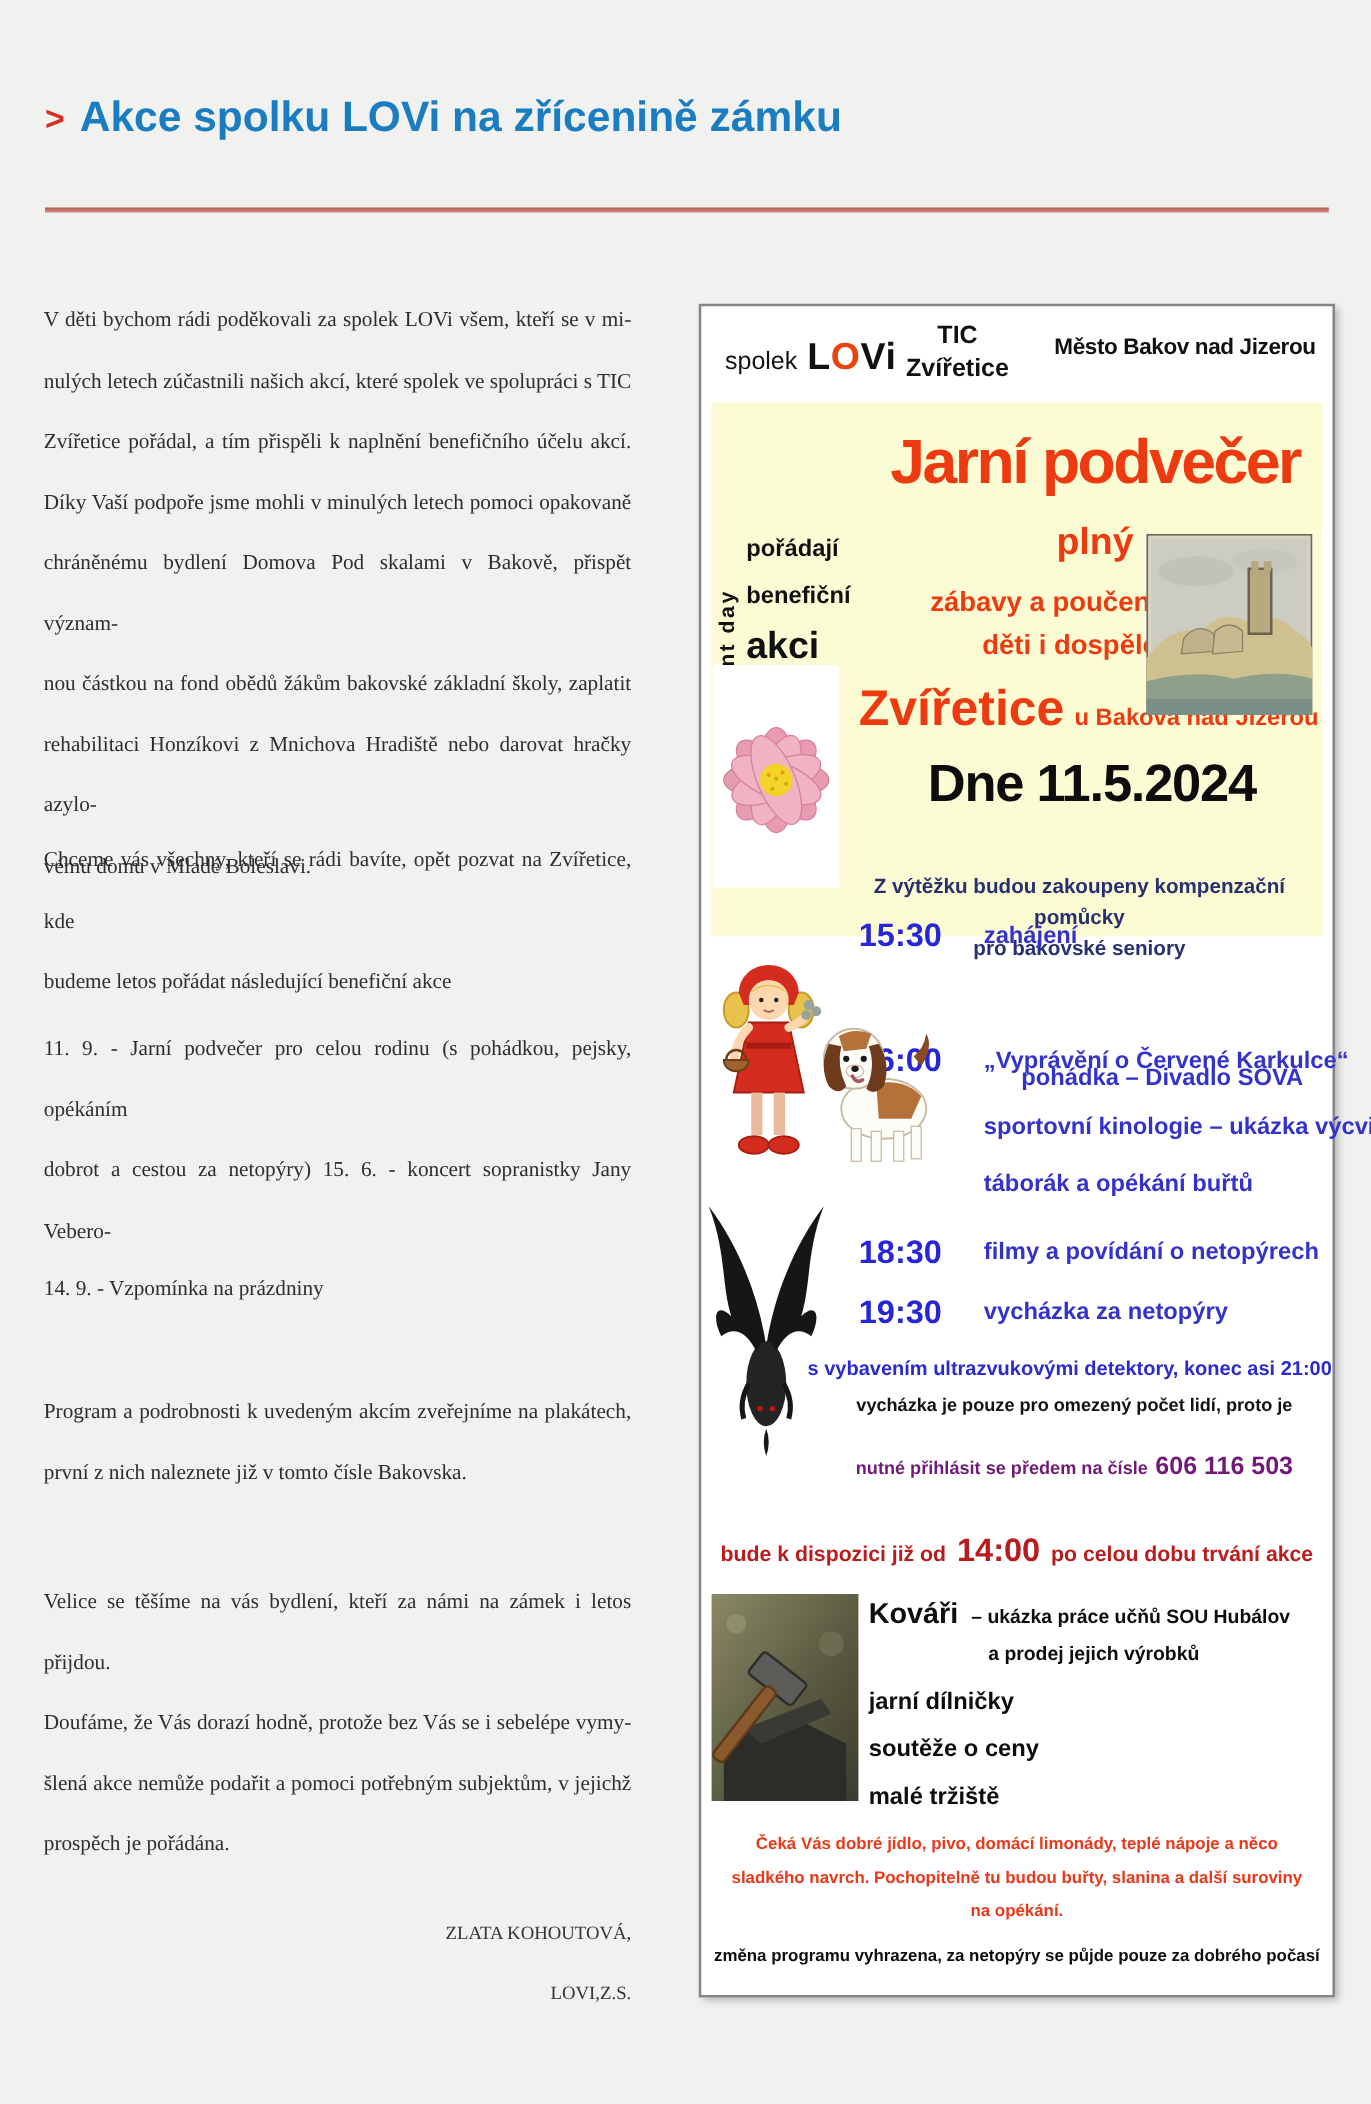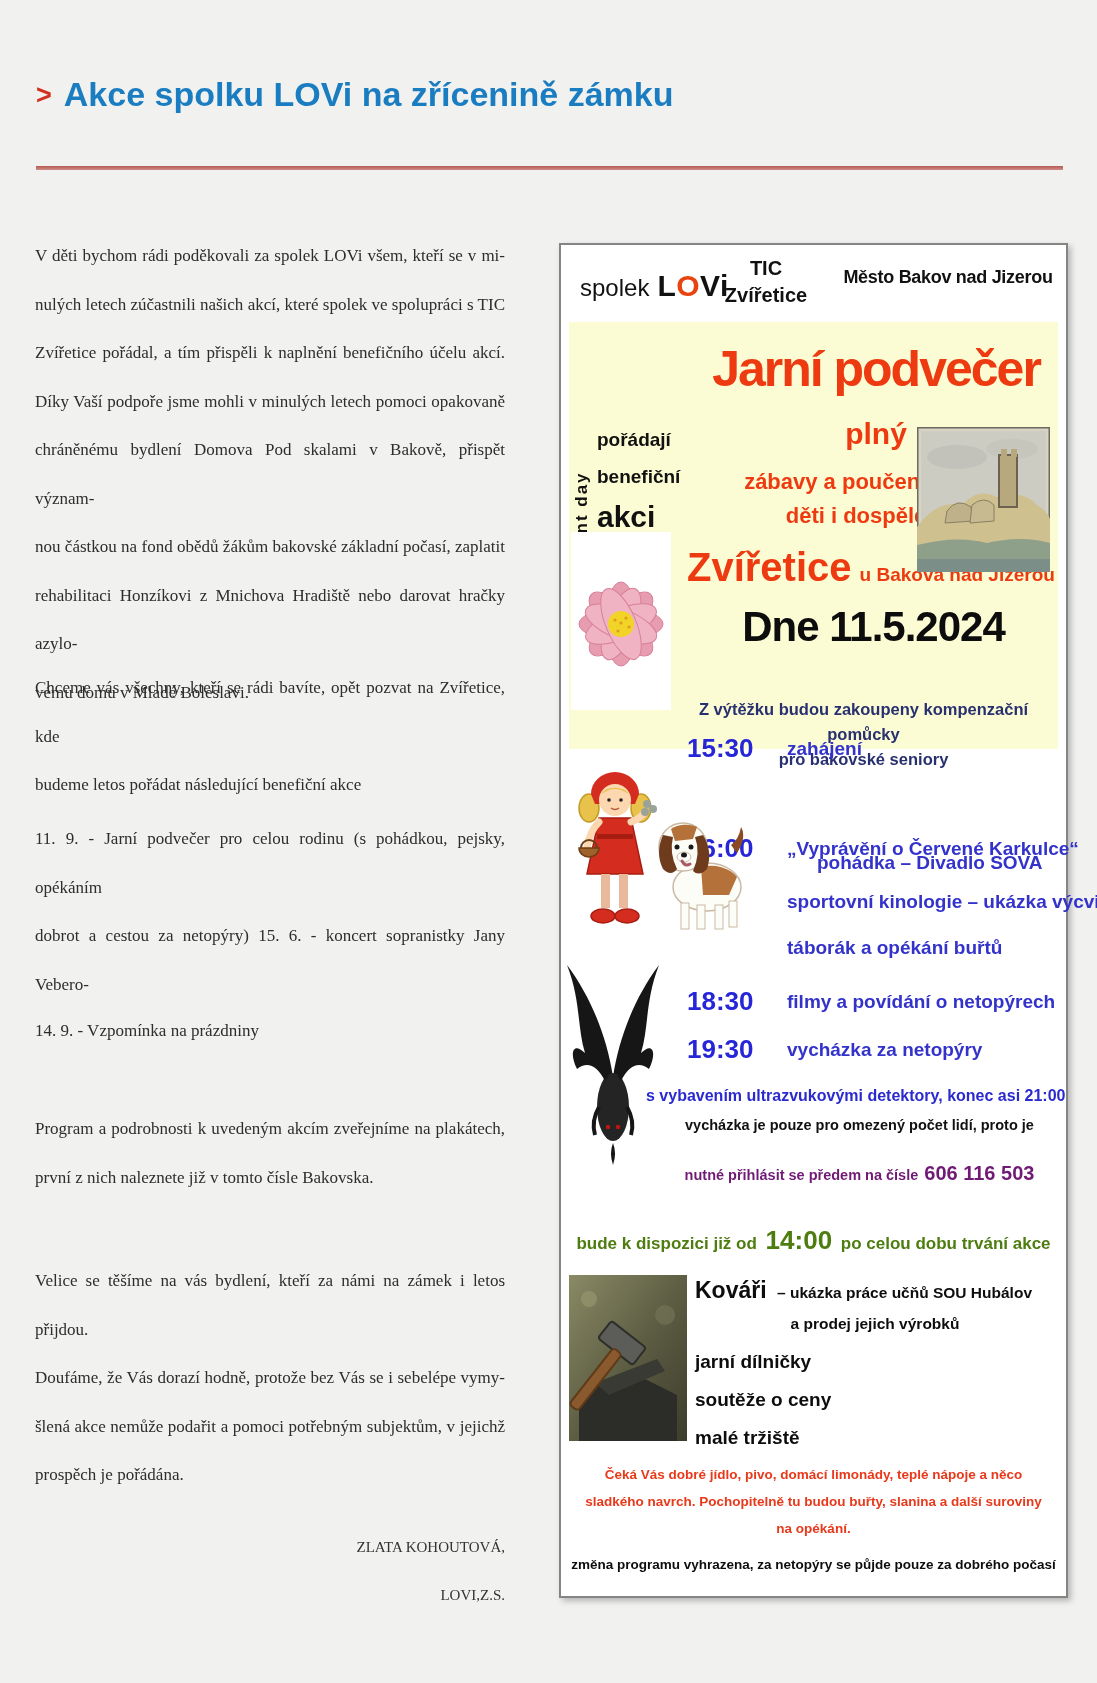--- a/index.html
+++ b/index.html
@@ -25,21 +25,21 @@
   .para-3{top:775px;} .para-4{top:873px;} .para-5{top:1025px;}
   .signature{position:absolute;left:35px;top:1523px;width:470px;text-align:right;
     font-family:"Liberation Serif",serif;font-size:15px;color:#333;
     line-height:48px;white-space:pre-line;}
   
   .poster{position:absolute;left:559px;top:243px;width:505px;height:1351px;
     background:#ffffff;border:2px solid #858585;box-shadow:3px 3px 6px rgba(0,0,0,0.25);}
   .poster>div{position:absolute;}
   
   .org-left{left:19px;top:24px;display:flex;align-items:baseline;gap:8px;white-space:nowrap;}
-  .org-prefix{font-size:24px;color:#111;}
+  .org-prefix{font-size:20px;color:#111;}
   .org-brand{font-size:30px;font-weight:700;color:#111;letter-spacing:0.5px;}
   .org-brand .brand-o{color:#e8440f;}
   .org-center{left:147px;top:10px;width:116px;text-align:center;font-weight:700;
     font-size:20px;line-height:27px;white-space:nowrap;}
   .org-right{left:281px;top:22px;width:212px;text-align:center;font-weight:700;
     font-size:18px;letter-spacing:-0.3px;white-space:nowrap;}
   
   .banner-yellow{left:8px;top:77px;width:489px;height:427px;background:#fcfcd4;}
   .vert-text{left:8px;top:115px;width:26px;height:368px;}
   .vert-text span{position:absolute;left:50%;top:50%;
@@ -81,21 +81,21 @@
   .p-note-detector{left:85px;top:842px;width:412px;text-align:center;color:#2a2ad0;
     font-weight:700;font-size:16px;white-space:nowrap;}
   .p-note-limit1{left:100px;top:872px;width:397px;text-align:center;color:#111;
     font-weight:700;font-size:14.5px;white-space:nowrap;}
   .p-note-limit2{left:100px;top:897px;width:397px;text-align:center;color:#701a75;
     font-weight:700;font-size:14.5px;white-space:nowrap;margin-top:20px;}
   .p-note-limit2 .phone{font-size:20px;margin-left:6px;}
   .p-prog-head{left:30px;top:933px;width:475px;text-align:center;font-size:23px;
     font-weight:700;color:#0d0d0d;white-space:nowrap;}
   .p-avail{left:0;top:980px;width:505px;text-align:center;font-weight:700;
-    color:#4d7c0f;font-size:17px;white-space:nowrap;}
+    color:#b91c1c;font-size:17px;white-space:nowrap;}
   .p-avail .bigtime{font-size:26px;margin:0 4px;}
   .p-smiths{left:134px;top:1032px;white-space:nowrap;color:#0d0d0d;font-weight:700;}
   .sm-title{font-size:23px;}
   .sm-desc{font-size:15.5px;margin-left:6px;}
   .p-smiths2{left:134px;top:1070px;width:360px;text-align:center;font-size:15.5px;
     font-weight:700;color:#0d0d0d;}
   .pitems{left:0;top:0;width:505px;height:1351px;}
   .pitem{position:absolute;left:134px;font-size:19px;font-weight:700;color:#0d0d0d;white-space:nowrap;}
   .pitems .pitem:nth-of-type(1){top:1106px;}
   .pitems .pitem:nth-of-type(2){top:1144px;}
@@ -123,21 +123,21 @@
 </div>
 <div class="title-rule"></div>
 
 <div class="article">
     <div class="para para-0">
       <div class="tline">V děti bychom rádi poděkovali za spolek LOVi všem, kteří se v mi-</div>
       <div class="tline">nulých letech zúčastnili našich akcí, které spolek ve spolupráci s TIC</div>
       <div class="tline">Zvířetice pořádal, a tím přispěli k naplnění benefičního účelu akcí.</div>
       <div class="tline">Díky Vaší podpoře jsme mohli v minulých letech pomoci opakovaně</div>
       <div class="tline">chráněnému bydlení Domova Pod skalami v Bakově, přispět význam-</div>
-      <div class="tline">nou částkou na fond obědů žákům bakovské základní počasí, zaplatit</div>
+      <div class="tline">nou částkou na fond obědů žákům bakovské základní školy, zaplatit</div>
       <div class="tline">rehabilitaci Honzíkovi z Mnichova Hradiště nebo darovat hračky azylo-</div>
       <div class="tline tlast">vému domu v Mladé Boleslavi.</div>
     </div>
     <div class="para para-1">
       <div class="tline">Chceme vás všechny, kteří se rádi bavíte, opět pozvat na Zvířetice, kde</div>
       <div class="tline tlast">budeme letos pořádat následující benefiční akce</div>
     </div>
     <div class="para para-2">
       <div class="tline">11. 9. - Jarní podvečer pro celou rodinu (s pohádkou, pejsky, opékáním</div>
       <div class="tline">dobrot a cestou za netopýry) 15. 6. - koncert sopranistky Jany Vebero-</div>

